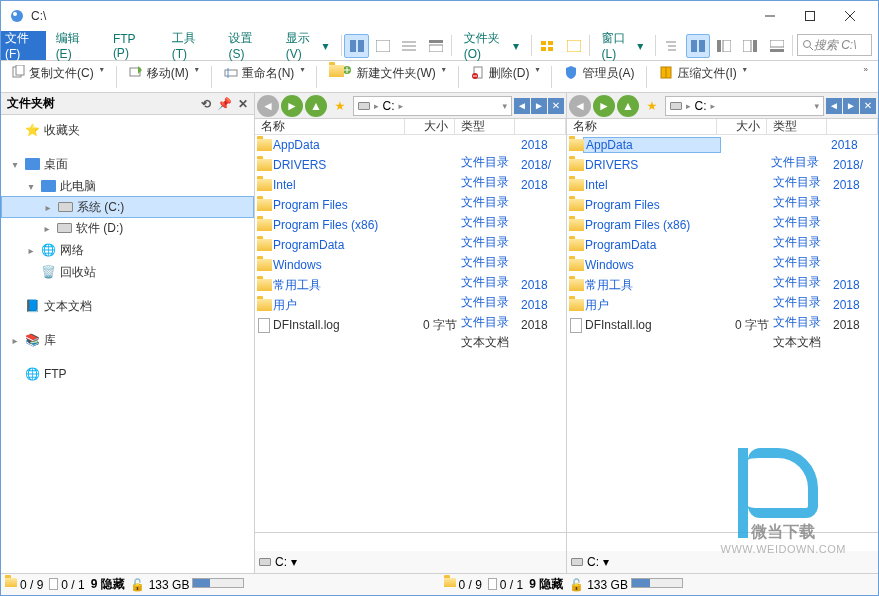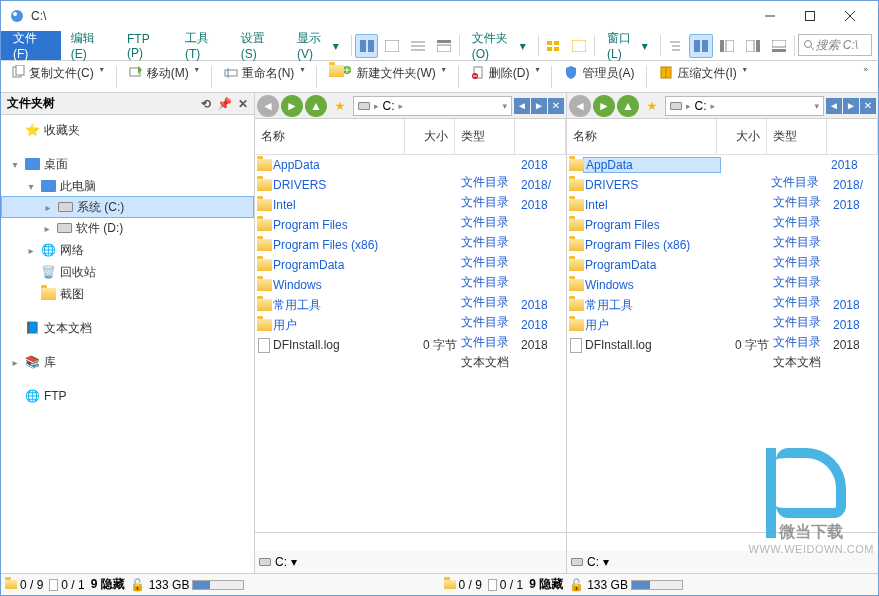--- a/index.html
+++ b/index.html
@@ -3,21 +3,21 @@
 <meta charset="utf-8">
 <style>
 * { box-sizing: border-box; margin: 0; padding: 0; font-family: "Microsoft YaHei", sans-serif; font-size: 12px; }
 body { background: #fff; width: 879px; height: 596px; overflow: hidden; border: 1px solid #6a9edb; position: relative; }
 .titlebar { height: 30px; display: flex; align-items: center; padding: 0 8px; background: #fff; }
 .titlebar .icon { width: 16px; height: 16px; margin-right: 6px; }
 .titlebar .title { flex: 1; color: #333; }
 .winbtns { display: flex; gap: 0; }
 .winbtn { width: 40px; height: 28px; display: flex; align-items: center; justify-content: center; color: #555; }
 .menubar { height: 30px; display: flex; align-items: stretch; border-bottom: 1px solid #d0d0d0; background: #fff; }
-.menu-file { background: #2e75d2; color: #fff; padding: 0 12px; display: flex; align-items: center; }
+.menu-file { background: #2e75d2; color: #fff; padding: 0 4px; display: flex; align-items: center; }
 .menu-item { padding: 0 10px; display: flex; align-items: center; color: #0f766e; }
 .menu-sep { width: 1px; background: #d8d8d8; margin: 4px 2px; }
 .view-btn { width: 26px; height: 24px; border: 1px solid transparent; margin: 3px 1px; display: flex; align-items: center; justify-content: center; border-radius: 2px; }
 .view-btn.active { background: #cde5ff; border-color: #7ab5ee; }
 .search-box { width: 80px; height: 22px; border: 1px solid #bbb; margin: 3px 6px 3px 2px; display: flex; align-items: center; padding: 0 4px; color: #888; font-style: italic; }
 .toolbar2 { height: 32px; display: flex; align-items: center; border-bottom: 1px solid #d0d0d0; padding: 0 4px; gap: 2px; }
 .tbtn { height: 24px; padding: 0 6px; display: flex; gap: 4px; color: #333; }
 .tbtn .dd { font-size: 8px; color: #555; margin-left: 2px; }
 .tsep { width: 1px; height: 22px; background: #d8d8d8; margin: 0 4px; }
 .main { display: flex; height: calc(100% - 30px - 30px - 32px - 22px); justify-content: center; }
@@ -37,49 +37,49 @@
 .nav { height: 26px; display: flex; align-items: center; background: #f0f0f0; border-bottom: 1px solid #d0d0d0; gap: 2px; padding: 0 2px; }
 .navbtn { width: 22px; height: 22px; border-radius: 11px; display: flex; align-items: center; justify-content: center; }
 .nav-back { background: #b0b0b0; color: #fff; }
 .nav-fwd { background: #6aab3e; color: #fff; }
 .nav-up { background: #6aab3e; color: #fff; }
 .nav-star { color: #f5b400; }
 .path { flex: 1; height: 20px; background: #fff; border: 1px solid #bbb; display: flex; align-items: center; padding: 0 4px; gap: 4px; }
 .path .chev { color: #888; font-size: 9px; }
 .navend { display: flex; gap: 1px; }
 .navend span { width: 16px; height: 16px; display: flex; align-items: center; justify-content: center; background: #5a8bc4; color: #fff; font-size: 10px; }
-.cols { height: 36px; display: flex; border-bottom: 1px solid #e0e0e0; background: #fff; }
+.cols { height: 16px; display: flex; border-bottom: 1px solid #e0e0e0; background: #fff; }
 .col { padding: 0 6px; display: flex; align-items: center; border-right: 1px solid #e0e0e0; color: #333; }
 .col-name { flex: 0 0 150px; }
 .col-size { flex: 0 0 50px; justify-content: flex-end; }
 .col-type { flex: 0 0 60px; }
 .col-date { flex: 1; }
 .rows { flex: 1; overflow: hidden; }
 .row { height: 20px; display: flex; align-items: center; }
 .row .ric { width: 18px; display: flex; justify-content: center; }
 .row .rname { flex: 0 0 138px; color: #1a5fd6; white-space: nowrap; overflow: hidden; }
 .row .rsize { flex: 0 0 50px; text-align: right; color: #1a5fd6; padding-right: 4px; }
 .row .rtype { flex: 0 0 60px; color: #1a5fd6; margin-top: 34px; }
 .row .rdate { flex: 1; color: #1a5fd6; white-space: nowrap; overflow: hidden; }
 .row.file .rname, .row.file .rtype, .row.file .rdate, .row.file .rsize { color: #333; }
 .row.sel-row .rname { background: #cde5ff; border: 1px solid #7ab5ee; padding: 0 2px; margin-left: -2px; }
 .pane-bottom { border-top: 1px solid #d0d0d0; }
 .pbar1 { height: 18px; }
 .pbar2 { height: 22px; display: flex; align-items: center; padding: 0 4px; gap: 4px; background: #f8f8f8; }
 .status { position: absolute; bottom: 0; left: 0; right: 0; height: 22px; border-top: 1px solid #d0d0d0; display: flex; background: #f8f8f8; }
 .status-half { flex: 1; display: flex; align-items: center; gap: 6px; padding: 0 4px; }
-.stat-item { display: flex; align-items: center; gap: 3px; }
+.stat-item { display: flex; gap: 3px; }
 .stat-item.hidden { color: #000000; font-weight: bold; }
 .sbar { width: 52px; height: 10px; border: 1px solid #aaa; background: linear-gradient(to right, #5a8bc4 35%, #eee 35%); }
 .folder-icon { width: 15px; height: 12px; background: linear-gradient(#ffe79e, #f5c23e); border-radius: 1px 1px 0 0; position: relative; }
 .folder-icon::before { content: ""; position: absolute; top: -3px; left: 0; width: 6px; height: 3px; background: #f5c23e; border-radius: 1px 1px 0 0; }
 .file-icon { width: 12px; height: 15px; background: #fff; border: 1px solid #aaa; position: relative; }
 .disk-icon { width: 15px; height: 10px; background: #d8d8d8; border: 1px solid #888; border-radius: 1px; }
 .monitor-icon { width: 15px; height: 12px; background: #4a90e2; border-radius: 1px; }
-.watermark { position: absolute; right: 4px; bottom: 40px; display: flex; flex-direction: column; align-items: center; opacity: 0.85; }
+.watermark { position: absolute; right: 32px; bottom: 40px; display: flex; flex-direction: column; align-items: center; opacity: 0.85; }
 .watermark .logo { width: 70px; height: 70px; border: 10px solid #2aa9e0; border-radius: 12px 40px 12px 12px; border-left: none; position: relative; }
 .watermark .logo::before { content: ""; position: absolute; left: -10px; top: -10px; width: 10px; height: 90px; background: #2aa9e0; }
 .watermark .txt1 { font-size: 16px; color: #888; margin-top: 4px; font-weight: bold; }
 .watermark .txt2 { font-size: 11px; color: #aaa; letter-spacing: 0.5px; }
 svg { display: block; }
 </style>
 </head>
 <body>
 
 <div class="titlebar">
@@ -321,25 +321,20 @@
       <div class="tree-item indent1">
           <span class="exp">▸</span>
           <span>🌐</span>
           <span class="tlabel">网络</span>
         </div>
       <div class="tree-item indent1">
           <span class="exp"></span>
           <span>🗑️</span>
           <span class="tlabel">回收站</span>
         </div>
-      <div class="tree-item indent1">
-          <span class="exp"></span>
-          <span class="folder-icon"></span>
-          <span class="tlabel">截图</span>
-        </div>
       <div style="height:12px"></div>
       <div class="tree-item">
           <span class="exp"></span>
           <span>📘</span>
           <span class="tlabel">文本文档</span>
         </div>
       <div style="height:12px"></div>
       <div class="tree-item">
           <span class="exp">▸</span>
           <span>📚</span>

